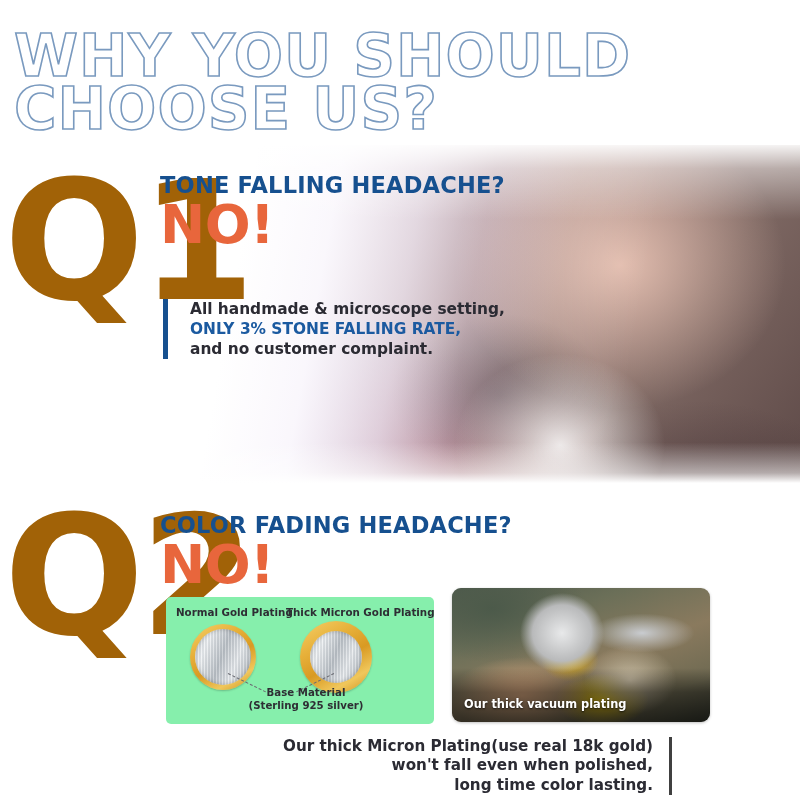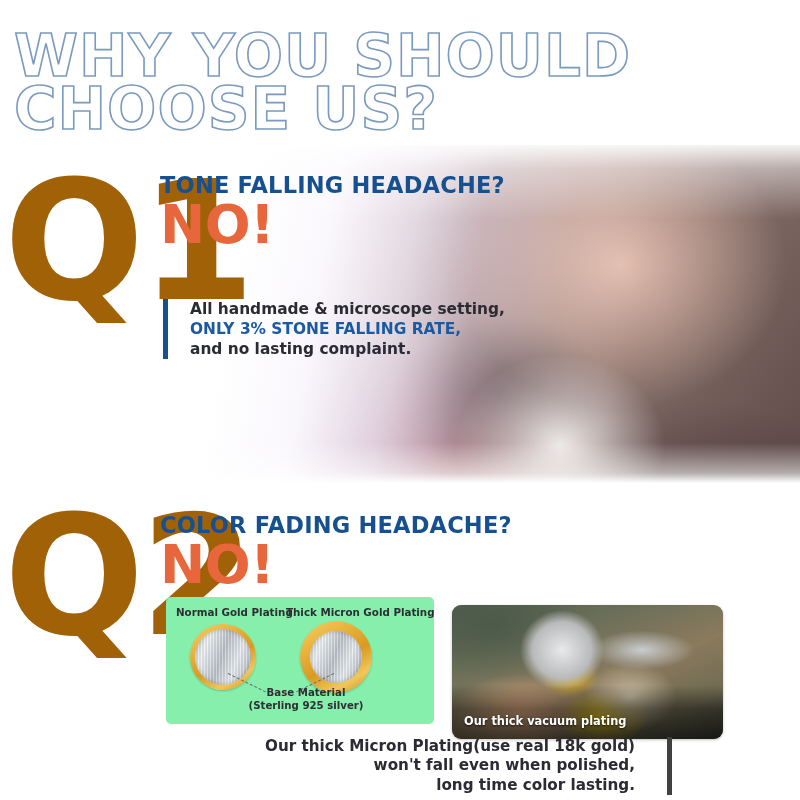--- a/index.html
+++ b/index.html
@@ -218,26 +218,27 @@
     color: #2e2e34;
     font-family: "DejaVu Sans", "Liberation Sans", sans-serif;
     padding-left: 12px;
   }
 
   
   .polish-card {
     position: absolute;
     z-index: 5;
     left: 452px;
-    top: 605px;
-    width: 271px;
+    top: 588px;
+    width: 238px;
     height: 134px;
     border-radius: 9px;
     overflow: hidden;
     box-shadow: 0 1px 3px rgba(0,0,0,0.25);
+    padding-left: 20px;
   }
   .polish-card .img {
     position: absolute; inset: 0;
     background:
       radial-gradient(ellipse 42px 40px at 110px 45px, #e8e9ea, #b9babb 70%, rgba(185,186,187,0) 100%),
       radial-gradient(ellipse 70px 26px at 190px 45px, #c9ccd0, rgba(201,204,208,0) 75%),
       radial-gradient(ellipse 40px 30px at 118px 72px, #E0B018, rgba(224,176,24,0) 72%),
       radial-gradient(ellipse 62px 46px at 178px 92px, #c9bda4, rgba(201,189,164,0) 75%),
       radial-gradient(ellipse 95px 52px at 70px 108px, #d9a87f, rgba(217,168,127,0) 75%),
       radial-gradient(ellipse 60px 34px at 150px 112px, #E8C40C, rgba(232,196,12,0) 78%),
@@ -260,22 +261,22 @@
     font-family: "DejaVu Sans", "Liberation Sans", sans-serif;
   }
 
   
   .bottom-caption {
     position: absolute;
     z-index: 5;
     right: 128px;
     top: 737px;
     text-align: right;
-    padding-right: 32px;
-    border-right: 5px solid #404040;
+    padding-right: 16px;
+    border-right: 3px solid #404040;
     font-size: 15.2px;
     line-height: 1.27;
     font-weight: 600;
     color: #2b2b33;
     white-space: nowrap;
     font-family: "DejaVu Sans", "Liberation Sans", sans-serif;
   }
 </style>
 </head>
 <body>
@@ -294,21 +295,21 @@
     <div class="fade-top"></div>
   </div>
 
   <div class="bignum" id="bignum-q1">Q1</div>
   <div class="qhead" id="q1-head">TONE FALLING HEADACHE?</div>
   <div class="qno" id="q1-no">NO!</div>
 
   <div class="quote">
     <div>All handmade &amp; microscope setting,</div>
     <div class="hl">ONLY 3% STONE FALLING RATE,</div>
-    <div>and no lasting complaint.</div>
+    <div>and no customer complaint.</div>
   </div>
 
   <div class="bignum" id="bignum-q2">Q2</div>
   <div class="qhead" id="q2-head">COLOR FADING HEADACHE?</div>
   <div class="qno" id="q2-no">NO!</div>
 
   <div class="plating-panel">
     <div class="plating-label" id="plating-label-normal">Normal Gold Plating</div>
     <div class="plating-label" id="plating-label-thick">Thick Micron Gold Plating</div>
 

